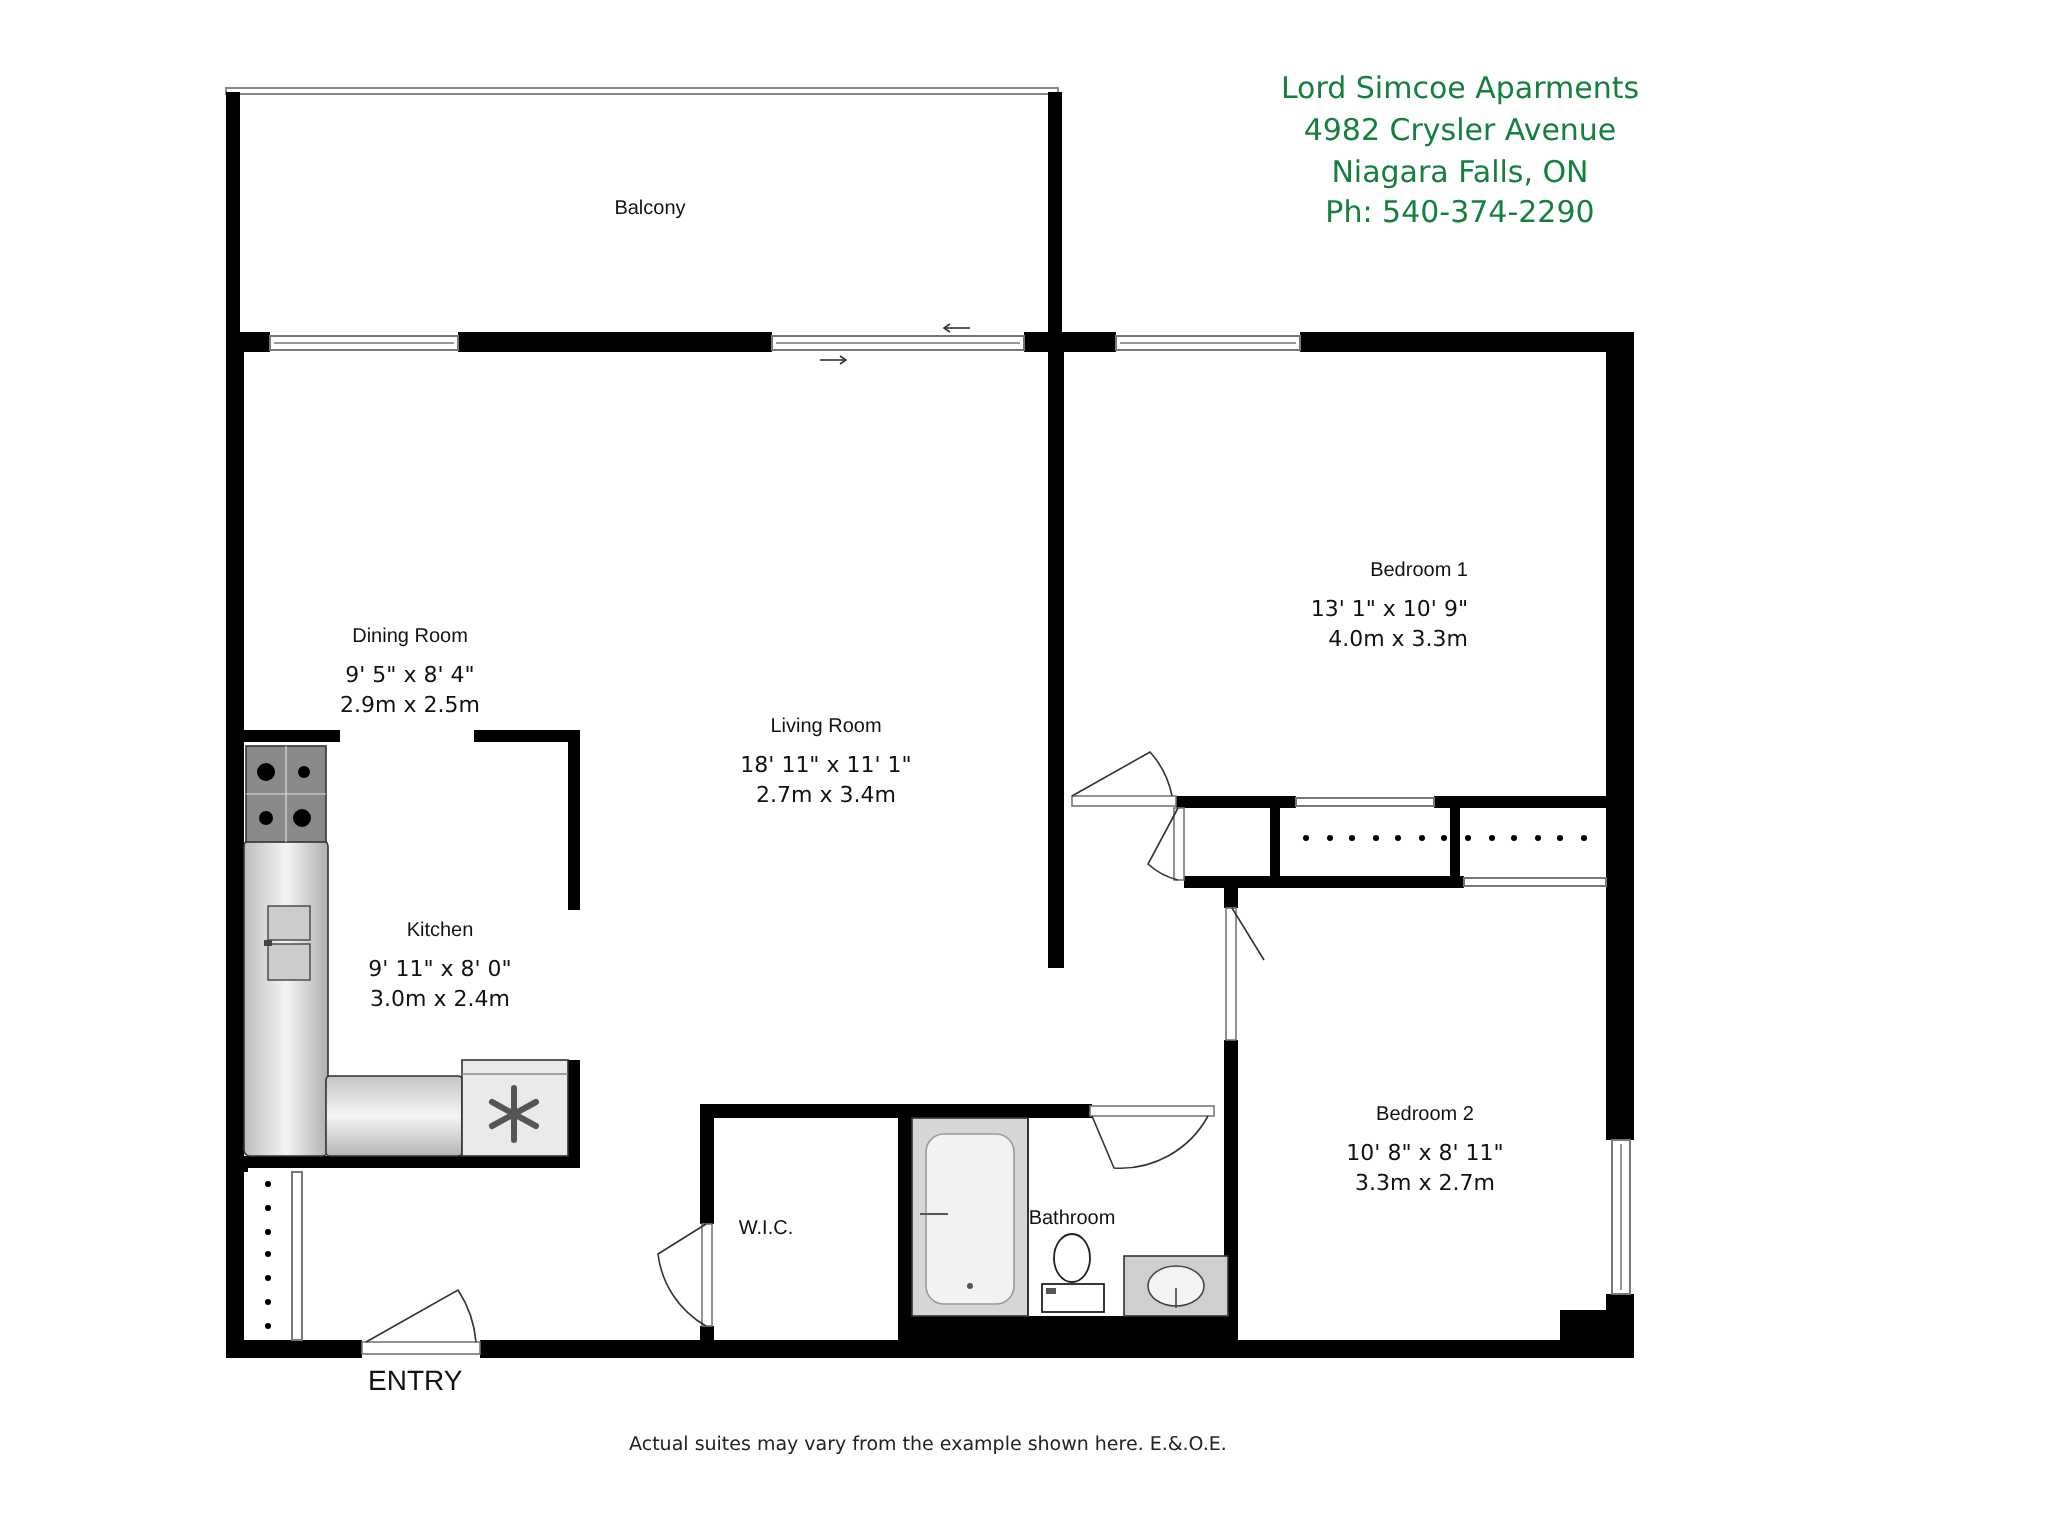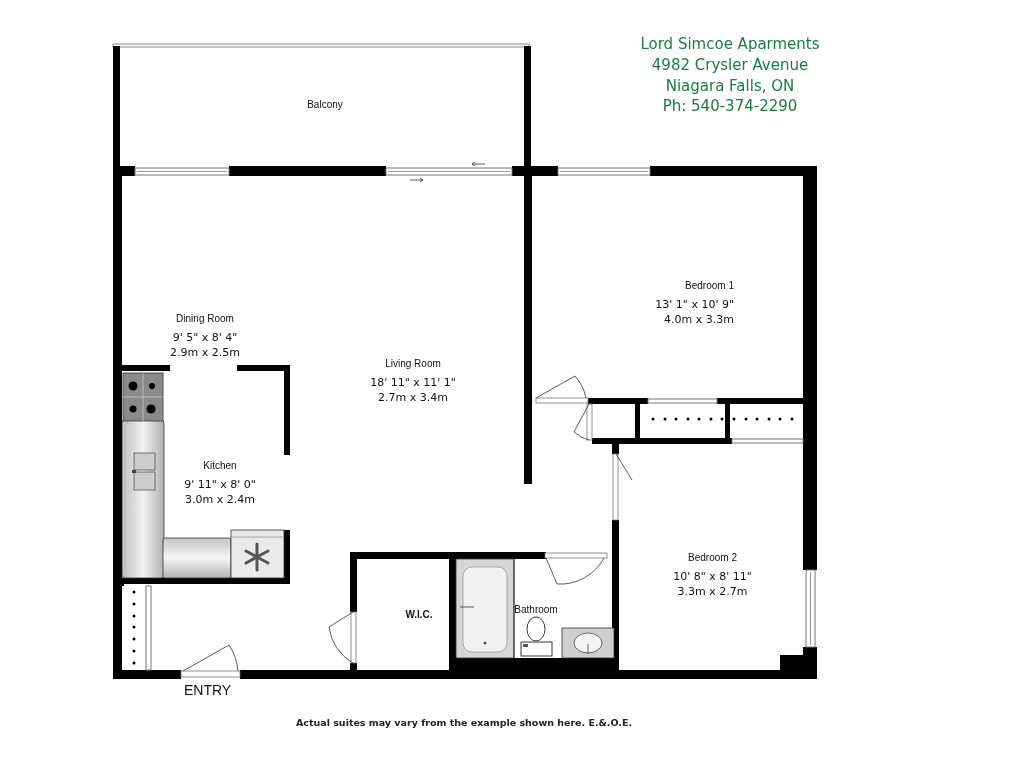--- a/index.html
+++ b/index.html
@@ -3,21 +3,21 @@
 <meta charset="utf-8">
 <style>
   html, body { margin:0; padding:0; background:#ffffff; }
   body { width:1024px; height:768px; position:relative; overflow:hidden; font-family:"DejaVu Sans", sans-serif; color:#111; }
   .header { position:absolute; left:560px; top:34px; width:340px; text-align:center; font-size:15px; line-height:20.8px; color:#15803d; }
   .header div { white-space:nowrap; }
   .room { position:absolute; text-align:center; white-space:nowrap; }
   .room .name { font-family:"Liberation Sans", sans-serif; font-size:10px; line-height:18px; }
   .room .dim { font-size:11px; line-height:16px; margin-top:2px; }
   .entry { position:absolute; left:184px; top:682px; font-family:"Liberation Sans", sans-serif; font-size:14px; }
-  .disclaimer { position:absolute; left:0; width:928px; top:717px; text-align:center; font-size:9.5px; color:#222;font-weight:bold; }
+  .disclaimer { position:absolute; left:0; width:928px; top:717px; text-align:center; font-size:9.5px; color:#222; }
   svg.plan { position:absolute; left:0; top:0; }
 </style>
 </head>
 <body>
 
 <div class="header">
   <div>Lord Simcoe Aparments</div>
   <div>4982 Crysler Avenue</div>
   <div>Niagara Falls, ON</div>
   <div>Ph: 540-374-2290</div>
@@ -226,21 +226,21 @@
   <div class="dim">9' 11" x 8' 0"</div>
   <div class="dim" style="margin-top:-1px">3.0m x 2.4m</div>
 </div>
 
 <div class="room" style="left:655px; top:549px; width:115px;">
   <div class="name">Bedroom 2</div>
   <div class="dim">10' 8" x 8' 11"</div>
   <div class="dim" style="margin-top:-1px">3.3m x 2.7m</div>
 </div>
 
-<div class="room" style="left:382px; top:606px; width:74px;font-weight:bold;">
+<div class="room" style="left:346px; top:606px; width:74px;">
   <div class="name">W.I.C.</div>
 </div>
 
 <div class="room" style="left:497px; top:601px; width:78px;">
   <div class="name">Bathroom</div>
 </div>
 
 <div class="entry">ENTRY</div>
 
 <div class="disclaimer">Actual suites may vary from the example shown here. E.&amp;.O.E.</div>

